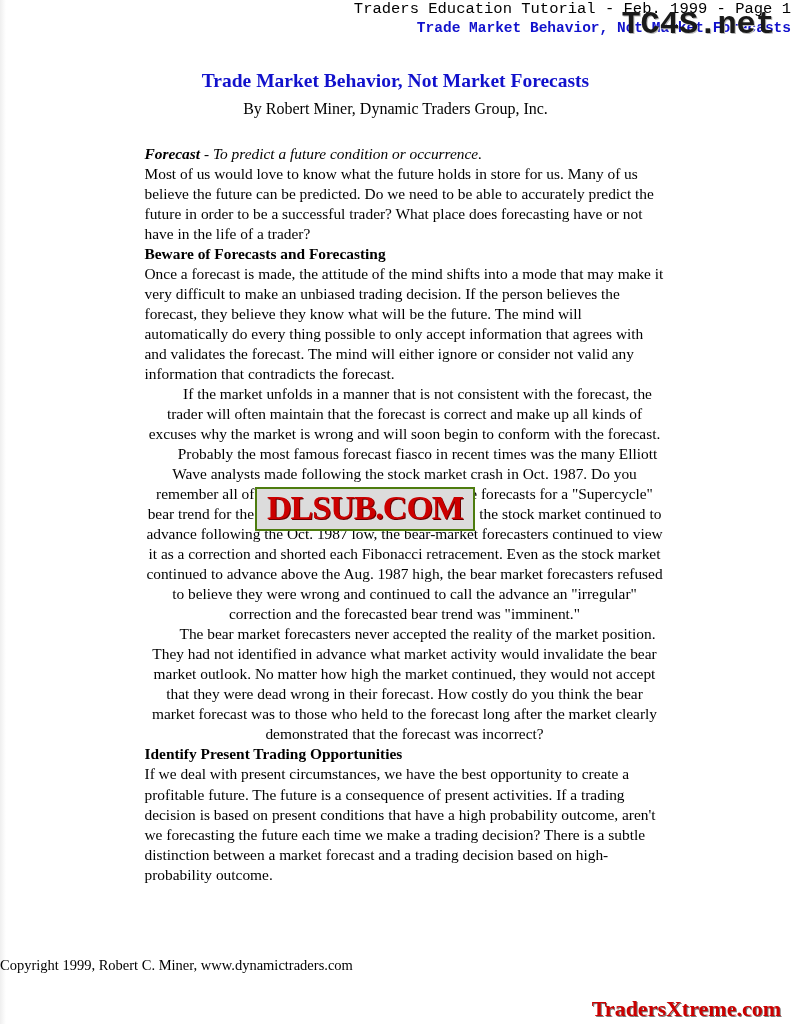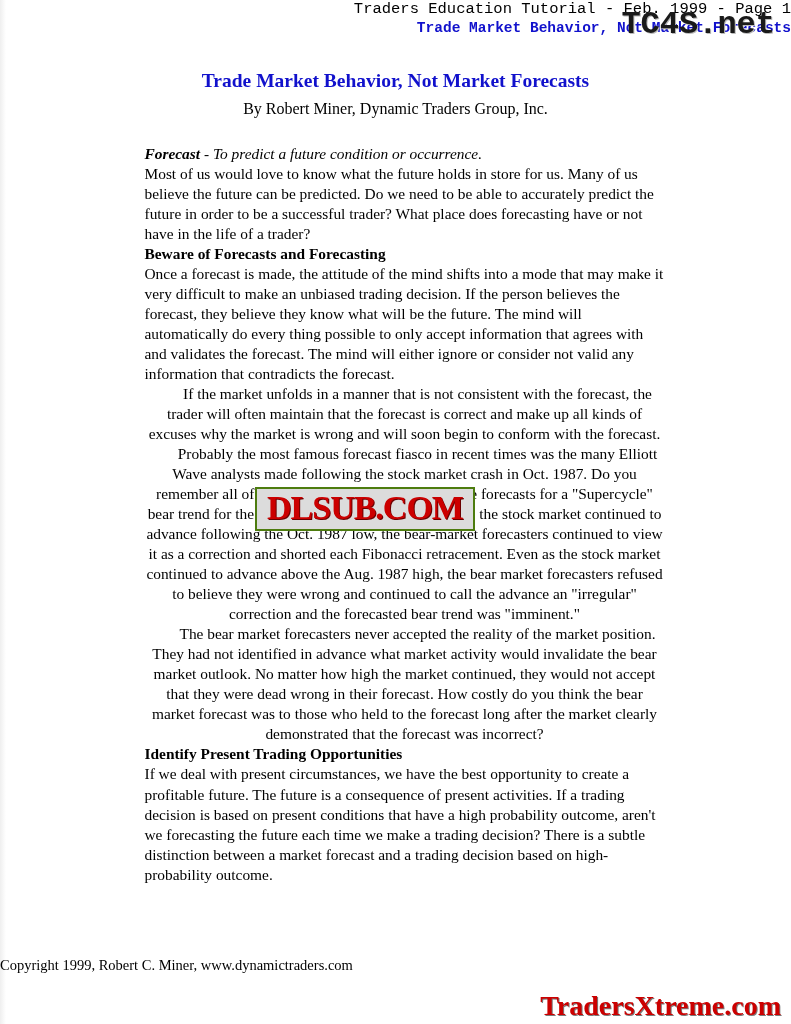--- a/index.html
+++ b/index.html
@@ -133,21 +133,21 @@
     padding: 1px 10px 3px 10px;
     text-shadow: 1px 1px 0 #6a0000;
     line-height: 1.05;
   }
   .tx-watermark {
     position: absolute;
     right: 10px;
     bottom: 2px;
     font-family: "Liberation Serif", serif;
     font-weight: bold;
-    font-size: 28px;
+    font-size: 22px;
     color: #cc0000;
     text-shadow: 1px 1px 0 #7a7a7a;
   }
 
   
   .edge-left {
     position: absolute;
     left: 0; top: 0; bottom: 0;
     width: 6px;
     background: linear-gradient(to right, #efefef, #ffffff);

